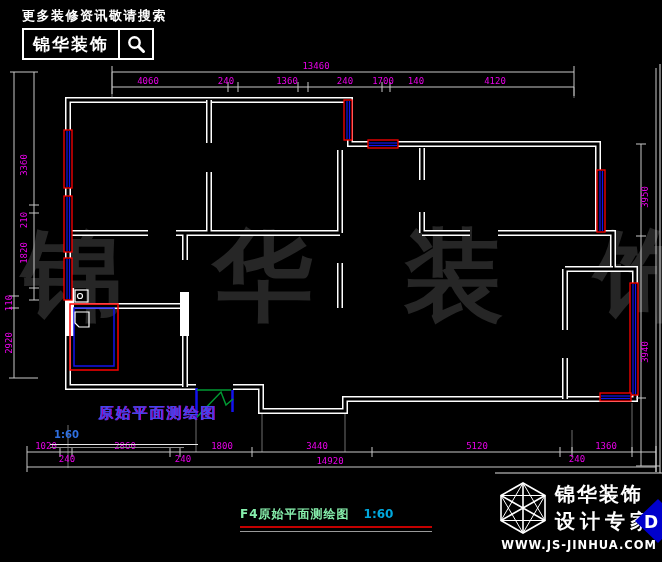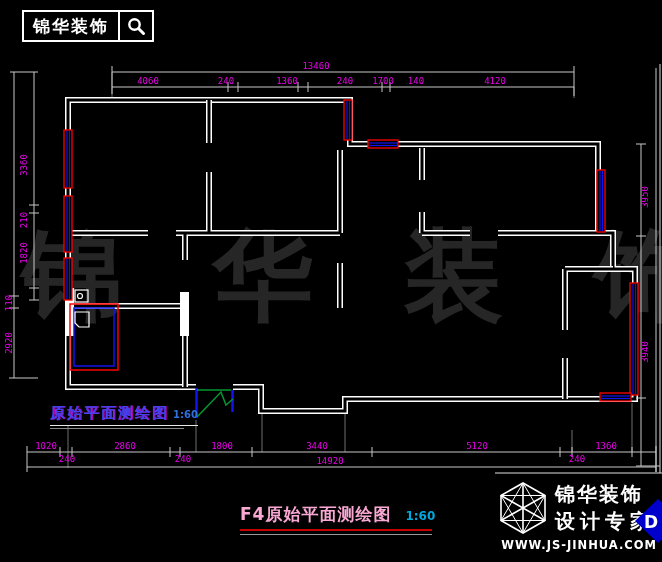--- a/index.html
+++ b/index.html
@@ -10,28 +10,28 @@
   .hdr .tagline{font-size:13px;font-weight:bold;letter-spacing:1.5px;white-space:nowrap;}
   .hdr .brandbox{margin-top:3px;display:flex;border:2px solid #fff;width:128px;height:28px;align-items:stretch;}
   .hdr .brand{flex:1;display:flex;align-items:center;justify-content:center;
               font-size:17px;font-weight:bold;letter-spacing:2px;white-space:nowrap;}
   .hdr .mag{width:32px;border-left:2px solid #fff;display:flex;align-items:center;justify-content:center;}
   
   svg.plan{position:absolute;left:0;top:0;}
   
   .planlabel{position:absolute;left:50px;top:403px;width:150px;}
   .planlabel .t{color:#4343ef;font-size:15px;font-weight:bold;letter-spacing:2px;
-                text-shadow:1px 0 0 #b000b0;white-space:nowrap;display:inline-block;}
+                text-shadow:1px 0 0 #b000b0;white-space:nowrap;display:inline-block;margin-left:48px;}
   .planlabel .s{color:#2f6fe0;font-size:10px;font-weight:bold;margin-left:4px;}
   .planlabel .u1{height:0;border-top:1.5px solid #e8e8e8;width:148px;margin-top:2px;}
   .planlabel .u2{height:0;border-top:1px solid #8a8a8a;width:134px;margin-top:2px;}
   
   .titleblk{position:absolute;left:240px;top:503px;width:200px;}
   .titleblk .row{white-space:nowrap;}
-  .titleblk .t{color:#f9a8d4;font-size:17px;font-weight:bold;letter-spacing:1px;margin-top:28px;}
+  .titleblk .t{color:#86efac;font-size:12px;font-weight:bold;letter-spacing:1px;margin-top:28px;}
   .titleblk .s{color:#00a8dd;font-size:12px;font-weight:bold;margin-left:14px;}
   .titleblk .red{height:0;border-top:2px solid #c40000;width:192px;margin-top:3px;}
   .titleblk .gry{height:0;border-top:1.5px solid #9a9a9a;width:192px;margin-top:3px;}
   
   .flogo{position:absolute;left:497px;top:481px;color:#fff;width:160px;}
   .flogo .cols{display:flex;align-items:center;}
   .flogo .txt{margin-left:6px;}
   .flogo .b1{font-size:20px;font-weight:bold;letter-spacing:2px;white-space:nowrap;}
   .flogo .b2{font-size:20px;font-weight:bold;letter-spacing:5px;white-space:nowrap;}
   .flogo .web{font-size:11.5px;font-weight:bold;letter-spacing:1px;margin-top:3px;white-space:nowrap;text-align:right;}
@@ -172,20 +172,21 @@
     <text x="183" y="462">240</text>
     <text x="222" y="449">1800</text>
     <text x="317" y="449">3440</text>
     <text x="477" y="449">5120</text>
     <text x="577" y="462">240</text>
     <text x="606" y="449">1360</text>
   </g>
 </svg>
 
 <div class="hdr">
+  <div class="tagline">更多装修资讯敬请搜索</div>
   <div class="brandbox">
     <div class="brand">锦华装饰</div>
     <div class="mag">
       <svg width="20" height="20" viewBox="0 0 20 20">
         <circle cx="8.5" cy="8.5" r="5.2" fill="none" stroke="#fff" stroke-width="2.4"></circle>
         <line x1="12.5" y1="12.5" x2="17.5" y2="17.5" stroke="#fff" stroke-width="3" stroke-linecap="round"></line>
       </svg>
     </div>
   </div>
 </div>

